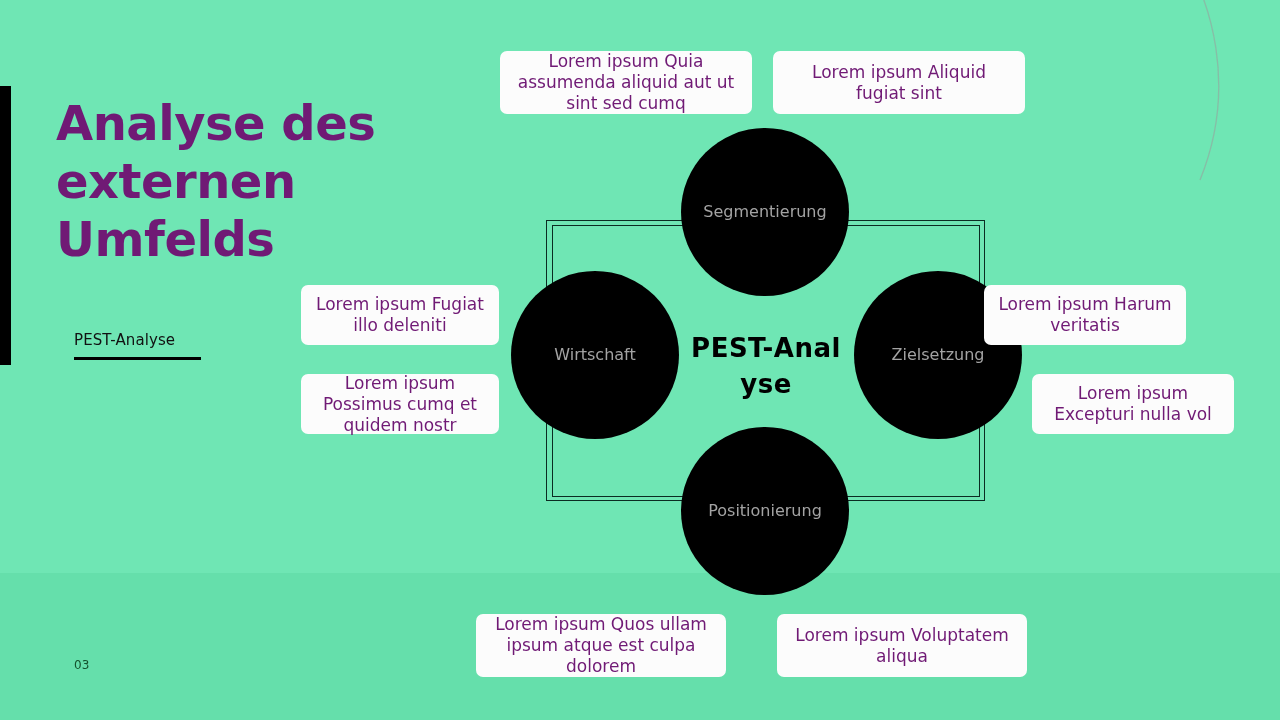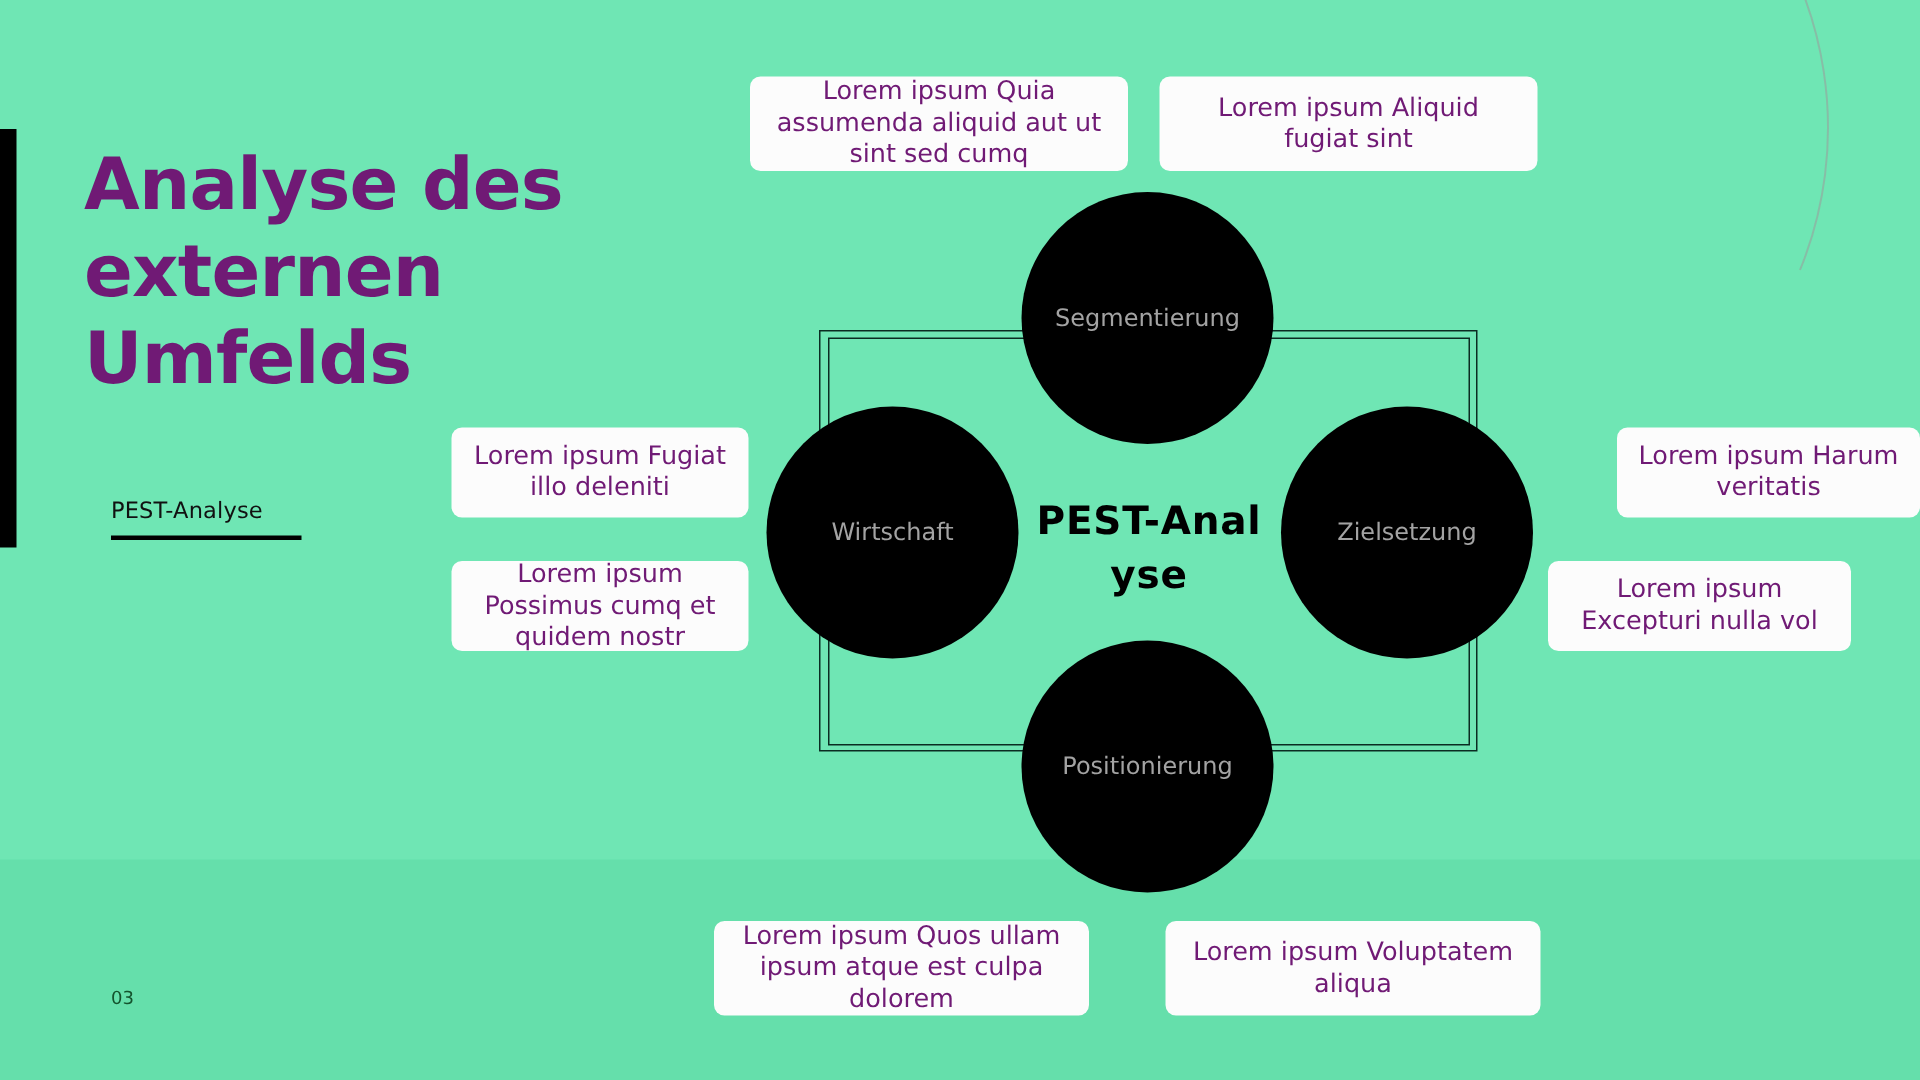--- a/index.html
+++ b/index.html
@@ -155,21 +155,21 @@
     text-align: center;
     padding: 7px 12px;
     font-size: 17px;
     line-height: 21px;
     color: #701a75;
   }
   .card-t1 { left: 500px;  top: 51px;  width: 252px; height: 63px; }
   .card-t2 { left: 773px;  top: 51px;  width: 252px; height: 63px; }
   .card-l1 { left: 301px;  top: 285px; width: 198px; height: 60px; }
   .card-l2 { left: 301px;  top: 374px; width: 198px; height: 60px; }
-  .card-r1 { left: 1078px; top: 285px; width: 202px; height: 60px; }
+  .card-r1 { left: 984px; top: 285px; width: 202px; height: 60px; }
   .card-r2 { left: 1032px; top: 374px; width: 202px; height: 60px; }
   .card-b1 { left: 476px;  top: 614px; width: 250px; height: 63px; }
   .card-b2 { left: 777px;  top: 614px; width: 250px; height: 63px; }
 </style>
 </head>
 <body>
 
 <div id="slide">
 
   <div class="band-top"></div>

